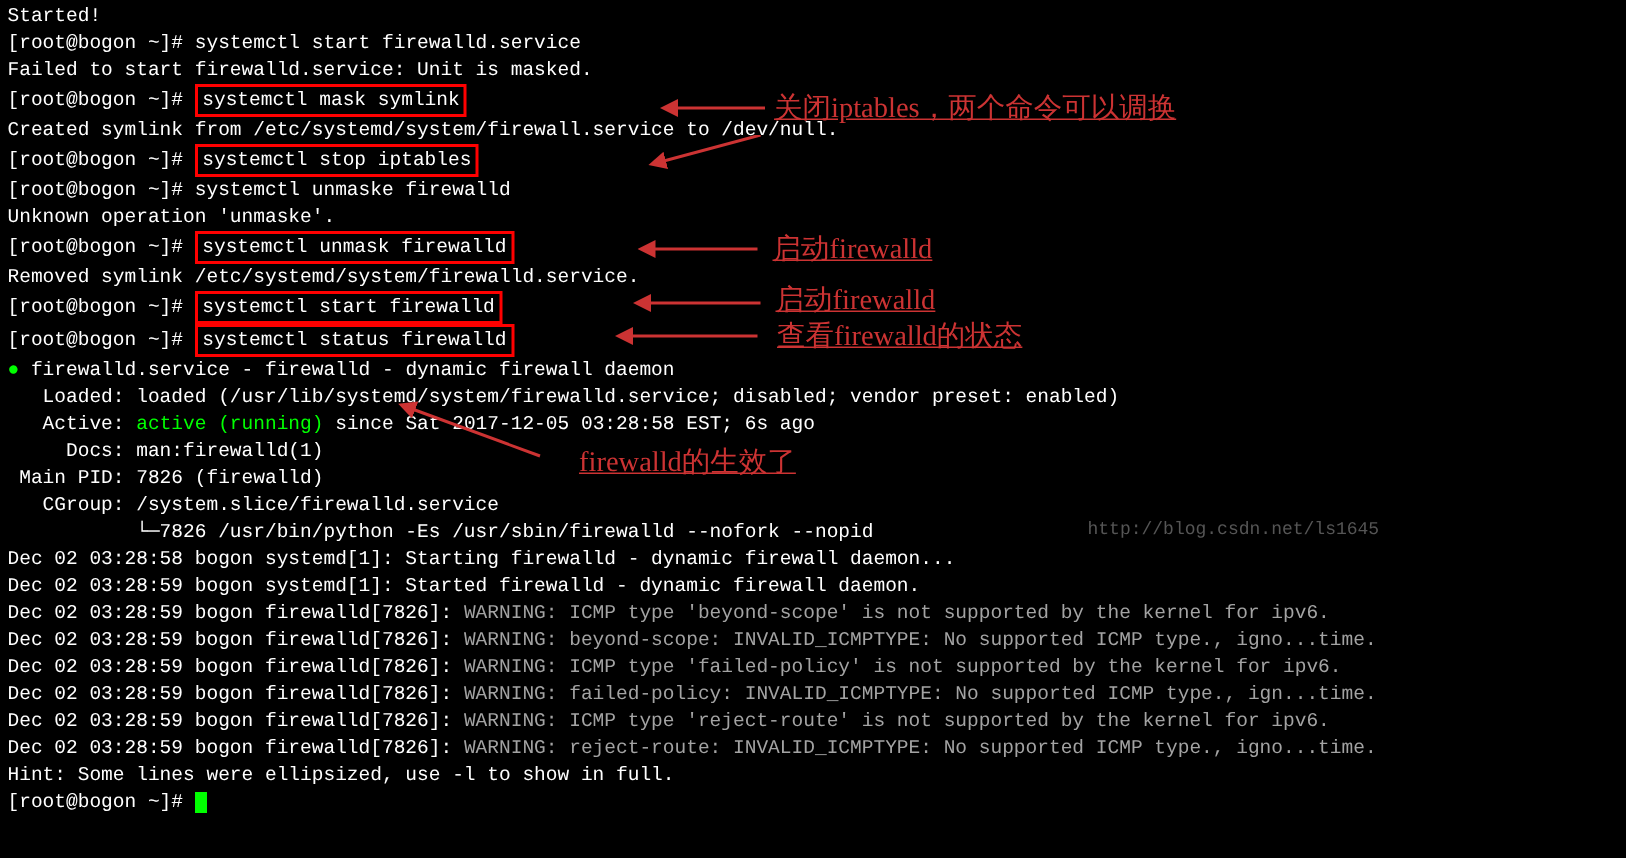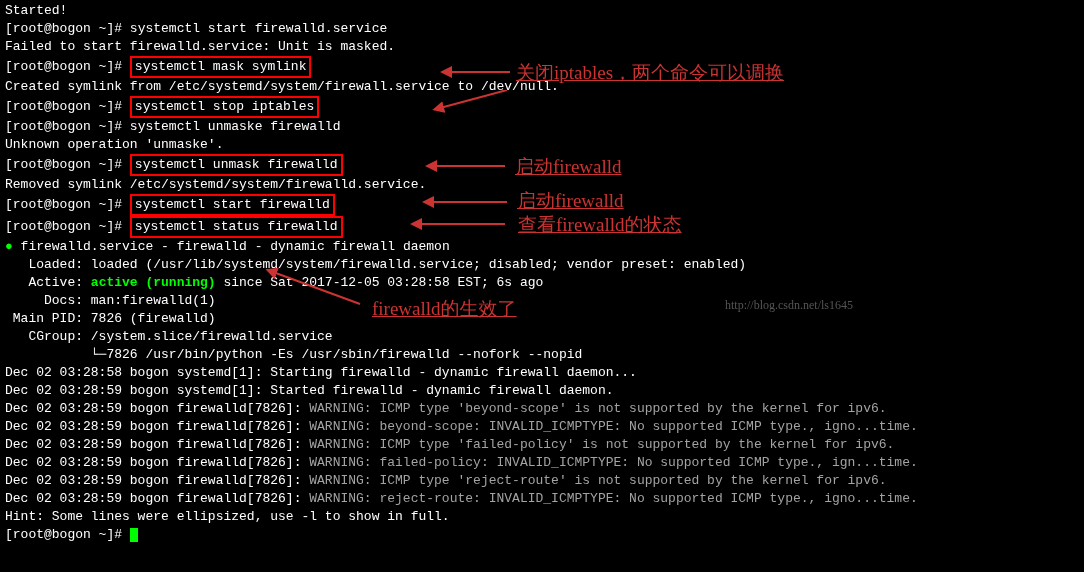--- a/index.html
+++ b/index.html
@@ -9,28 +9,28 @@
       font-family: 'Courier New', monospace;
       font-size: 13px;
       line-height: 18px;
       width: 1084px;
       height: 572px;
       overflow: hidden;
       position: relative;
       padding: 2px 5px;
     }
     .line { white-space: pre; position: relative; }
-    .green { color: #00ff00; font-weight: bold; }
+    .green { color: #00ff00; }
     .yellow { color: #a3a3a3; }
     .red-box { border: 2px solid #ff0000; padding: 0 3px; display: inline-block; }
     .annotation { position: absolute; color: #cc3333; font-family: 'SimSun', serif; font-size: 19px; text-decoration: underline; }
     .arrow { position: absolute; pointer-events: none; }
     .status-dot { color: #00ff00; }
     .cursor { background: #00ff00; display: inline-block; width: 8px; height: 14px; vertical-align: middle; }
-    .watermark { position: absolute; color: #555; font-family: Liberation Serif, serif; font-size: 12px; }
+    .watermark { position: absolute; color: #555; font-family: Liberation Mono, monospace; font-size: 12px; margin-top: 48px; }
   </style>
 </head>
 <body>
 
 <div class="line">Started!</div>
 <div class="line"><span>[root@bogon ~]# </span><span>systemctl start firewalld.service</span></div>
 <div class="line">Failed to start firewalld.service: Unit is masked.</div>
 <div class="line"><span>[root@bogon ~]# </span><span class="red-box">systemctl mask symlink</span></div>
 <div class="line">Created symlink from /etc/systemd/system/firewall.service to /dev/null.</div>
 <div class="line"><span>[root@bogon ~]# </span><span class="red-box">systemctl stop iptables</span></div>
@@ -56,21 +56,21 @@
 <div class="line"><span>Dec 02 03:28:59 bogon firewalld[7826]: </span><span class="yellow">WARNING: failed-policy: INVALID_ICMPTYPE: No supported ICMP type., ign...time.</span></div>
 <div class="line"><span>Dec 02 03:28:59 bogon firewalld[7826]: </span><span class="yellow">WARNING: ICMP type 'reject-route' is not supported by the kernel for ipv6.</span></div>
 <div class="line"><span>Dec 02 03:28:59 bogon firewalld[7826]: </span><span class="yellow">WARNING: reject-route: INVALID_ICMPTYPE: No supported ICMP type., igno...time.</span></div>
 <div class="line">Hint: Some lines were ellipsized, use -l to show in full.</div>
 <div class="line"><span>[root@bogon ~]# </span><span class="cursor"></span></div>
 
 <div class="annotation" style="top:64px;left:516px">关闭iptables，两个命令可以调换</div>
 <div class="annotation" style="top:158px;left:515px">启动firewalld</div>
 <div class="annotation" style="top:192px;left:517px">启动firewalld</div>
 <div class="annotation" style="top:216px;left:518px">查看firewalld的状态</div>
-<div class="annotation" style="top:300px;left:372px">firewalld的生效了</div>
+<div class="annotation" style="top:300px;left:386px">firewalld的生效了</div>
 <div class="watermark" style="top:296px;left:725px">http://blog.csdn.net/ls1645</div>
 
 <svg class="arrow" style="top:60px;left:440px" width="75" height="25">
     <defs>
       <marker id="ah1" markerWidth="8" markerHeight="8" refX="2" refY="3" orient="auto">
         <polygon points="0 0, 6 3, 0 6" fill="#cc3333"></polygon>
       </marker>
     </defs>
     <line x1="70" y1="12" x2="8" y2="12" stroke="#cc3333" stroke-width="2" marker-end="url(#ah1)"></line>
   </svg>

